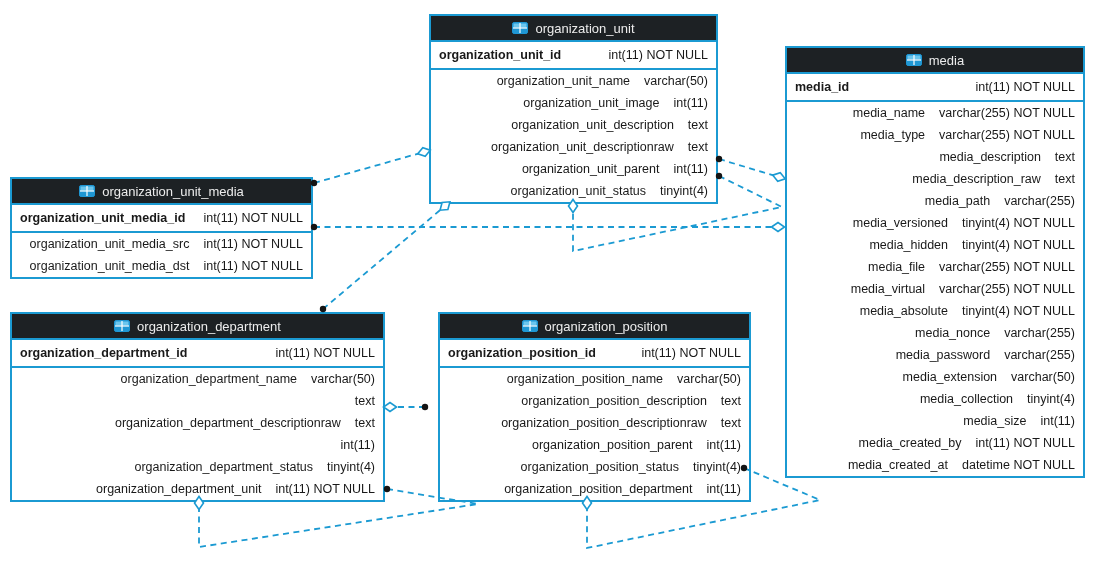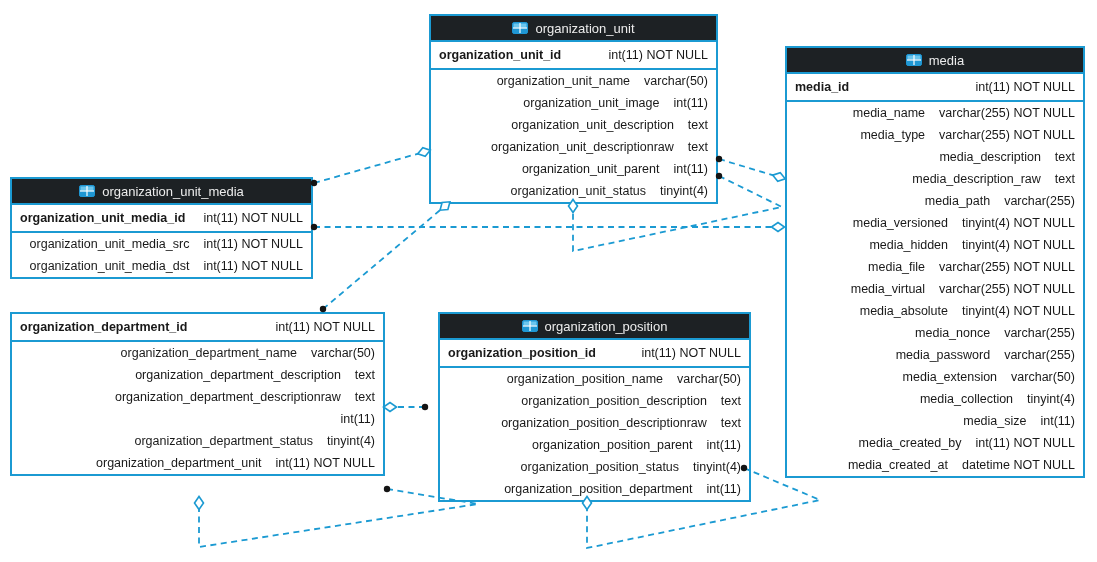--- a/index.html
+++ b/index.html
@@ -219,31 +219,39 @@
     <span class="col-name">organization_unit_media_src</span>
     <span class="col-type">int(11) NOT NULL</span>
   </div>
         <div class="col-row">
     <span class="col-name">organization_unit_media_dst</span>
     <span class="col-type">int(11) NOT NULL</span>
   </div>
       </div>
   </div>
     <div class="db-table" style="left: 10px; top: 312px; width: 375px;">
+    <div class="tbl-header">
+      <svg class="tbl-icon" width="16" height="12" viewBox="0 0 16 12">
+        <rect x="0.5" y="0.5" width="15" height="11" rx="1.6" fill="#1f97d4" stroke="#1f97d4"></rect>
+        <rect x="1.5" y="1.5" width="13" height="4" fill="#6cc6ee"></rect>
+        <line x1="1" y1="6" x2="15" y2="6" stroke="#ffffff" stroke-width="1.2"></line>
+        <line x1="8" y1="1" x2="8" y2="11" stroke="#ffffff" stroke-width="1.2"></line>
+      </svg>
+      <span>organization_department</span>
+    </div>
     <div class="pk-row">
       <span class="col-name">organization_department_id</span>
       <span class="col-type">int(11) NOT NULL</span>
     </div>
     <div>
         <div class="col-row">
     <span class="col-name">organization_department_name</span>
     <span class="col-type">varchar(50)</span>
   </div>
         <div class="col-row">
-    <span class="col-name">organization_department_description</span>
     <span class="col-type">text</span>
   </div>
         <div class="col-row">
     <span class="col-name">organization_department_descriptionraw</span>
     <span class="col-type">text</span>
   </div>
         <div class="col-row">
     <span class="col-type">int(11)</span>
   </div>
         <div class="col-row">

